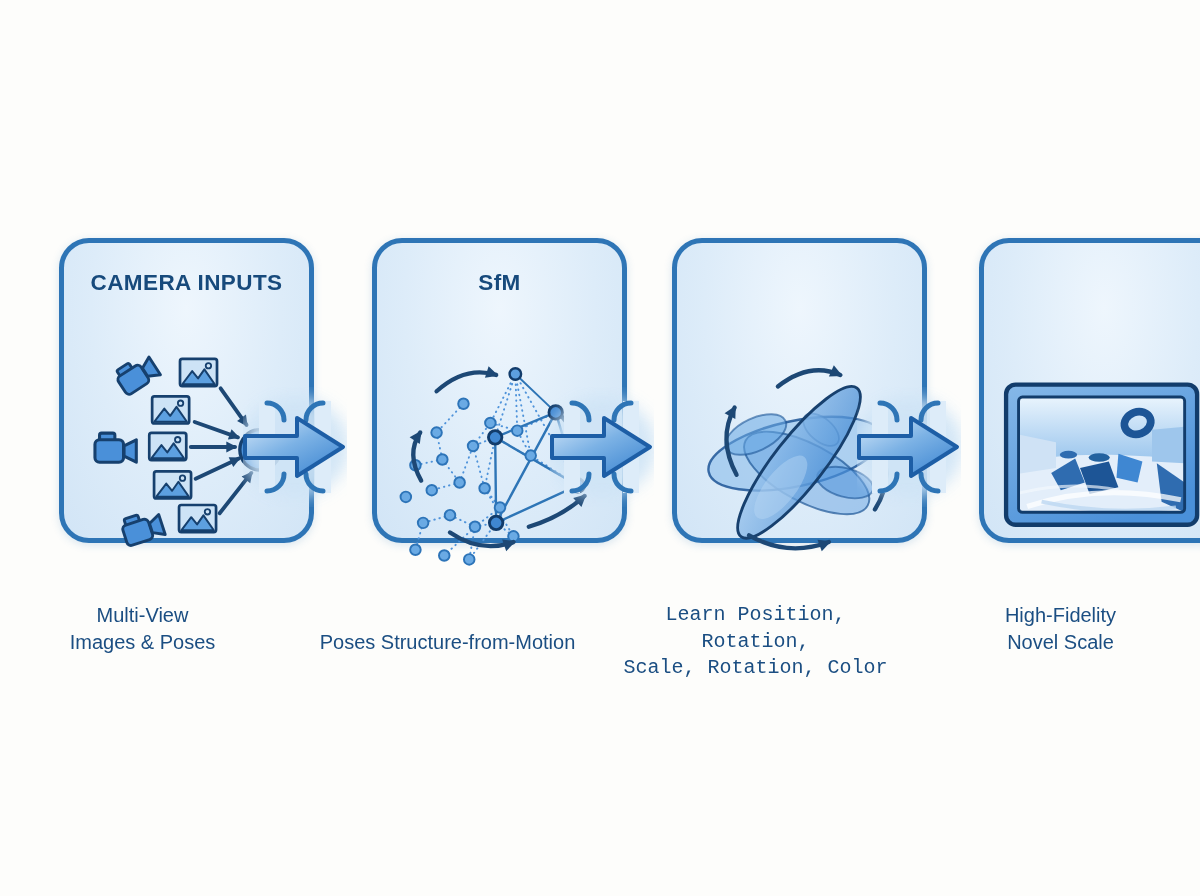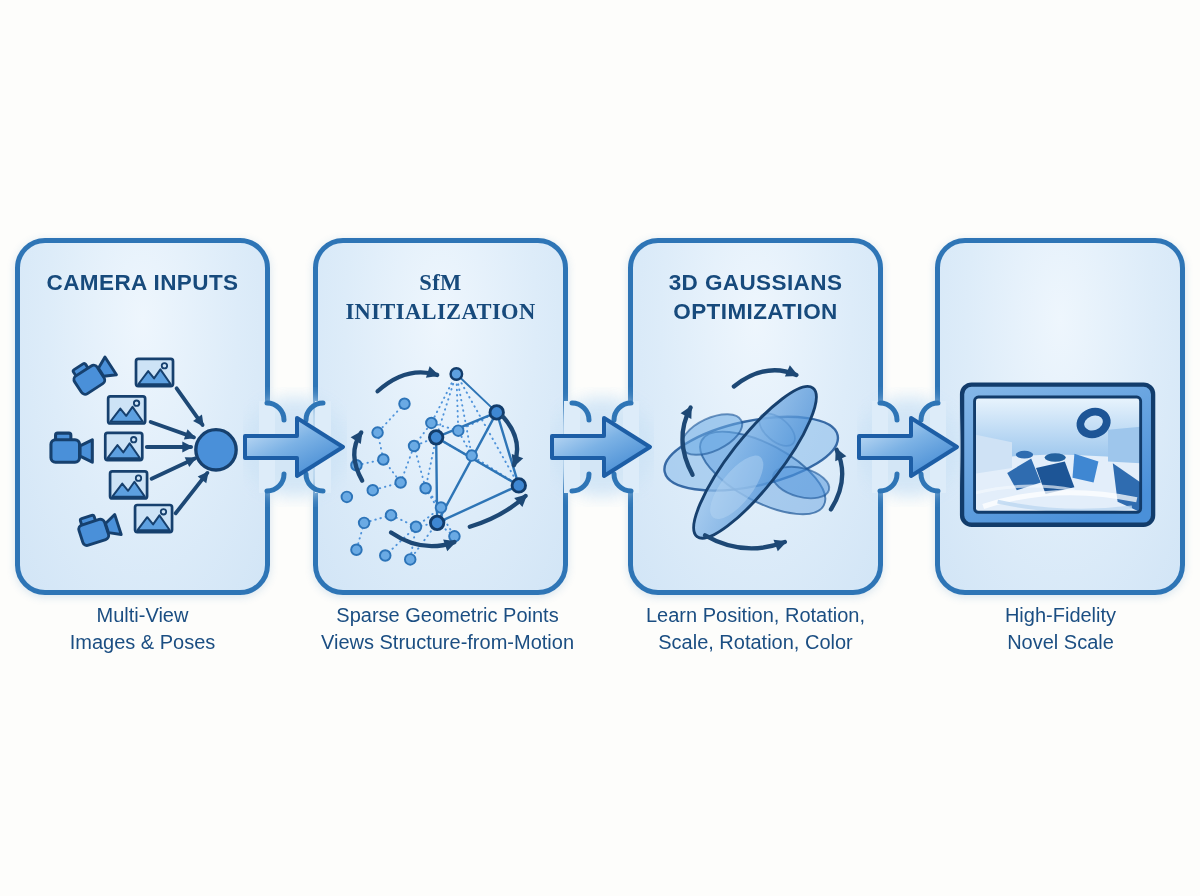--- a/index.html
+++ b/index.html
@@ -2,42 +2,43 @@
 <html><head>
 <meta charset="utf-8">
 <style>
   html,body{margin:0;padding:0;}
   body{
     width:1200px;height:896px;position:relative;overflow:hidden;
     background:#fdfdfb;
     font-family:"Liberation Sans","DejaVu Sans",sans-serif;
   }
   .stage-panel{
-    position:absolute;top:238px;height:357px;box-sizing:border-box;
+    position:absolute;top:238px;height:305px;box-sizing:border-box;
     border:5px solid #2e75b6;border-radius:30px;
     background:radial-gradient(ellipse at 50% 22%, #eef6fd 0%, #ddecf9 55%, #d2e5f6 100%);
     box-shadow:0 2px 8px rgba(46,117,182,0.18);
+    margin-left:44px;
   }
   .p1{left:15px;width:255px;}
-  .p2{left:313px;width:255px;font-family:Liberation Serif, serif;}
+  .p2{left:328px;width:255px;}
   .p3{left:628px;width:255px;}
   .p4{left:935px;width:250px;}
   .panel-title{
     margin:0;padding-top:25px;text-align:center;
     font-size:22.5px;line-height:29px;font-weight:bold;
     color:#174a7c;letter-spacing:0.4px;
   }
   .illus{position:absolute;left:0;top:88px;width:100%;height:255px;}
   .caption{
     position:absolute;top:602px;text-align:center;
     font-size:20px;line-height:26.5px;color:#1b4e82;
   }
   .c1{left:-5px;width:295px;}
   .c2{left:300px;width:295px;}
-  .c3{left:608px;width:295px;}
+  .c3{left:608px;width:295px;font-family:Liberation Mono, monospace;}
   .c4{left:913px;width:295px;}
   .connector{position:absolute;top:387px;width:104px;height:120px;}
   .k1{left:243px;}
   .k2{left:550px;}
   .k3{left:857px;}
   .defs-holder{position:absolute;width:0;height:0;}
 </style>
 </head>
 <body>
 
@@ -105,21 +106,21 @@
       <path d="M136,87 L181,103" marker-end="url(#mA)"></path>
       <path d="M132,113 L178,113" marker-end="url(#mA)"></path>
       <path d="M137,146 L182,125" marker-end="url(#mA)"></path>
       <path d="M162,182 L195,140" marker-end="url(#mA)"></path>
     </g>
     <circle cx="204" cy="116" r="21" fill="#4a90d9" stroke="#16406e" stroke-width="3.5"></circle>
   </svg>
 </section>
 
 <section class="stage-panel p2">
-  <h2 class="panel-title"><span>SfM</span><br><span>INITIALIZATION</span></h2>
+  <h2 class="panel-title"><span>SfM</span><br></h2>
   <svg class="illus" viewBox="0 0 255 250">
 
     <g stroke="#4f93da" stroke-width="2" stroke-linecap="round" stroke-dasharray="0.5 5" fill="none">
       <path d="M90,68 L62,98 M62,98 L68,126 M68,126 L40,132 M68,126 L86,150 M86,150 L57,158 M86,150 L100,112 M100,112 L118,88 M100,112 L112,156"></path>
       <path d="M112,156 L128,176 M128,176 L102,196 M102,196 L76,184 M76,184 L48,192 M48,192 L40,220 M102,196 L70,226 M102,196 L96,230 M112,156 L142,206"></path>
       <path d="M146,96 L118,88 M160,122 L146,96 M144,37 L118,88 M144,37 L146,96 M144,37 L123,103 M144,37 L160,122 M144,37 L209,153"></path>
       <path d="M123,103 L100,112 M123,103 L112,156 M123,103 L209,153 M124,192 L102,196 M124,192 L96,230 M124,192 L142,206 M186,77 L146,96 M209,153 L160,122"></path>
     </g>
 
     <g stroke="#2e75b6" stroke-linecap="round" fill="none">
@@ -162,21 +163,20 @@
       <path d="M62,55 Q92,28 124,38" marker-end="url(#mA)"></path>
       <path d="M193,82 Q214,106 204,132" marker-end="url(#mA)"></path>
       <path d="M46,148 Q30,120 45,98" marker-end="url(#mA)"></path>
       <path d="M76,202 Q108,224 142,212" marker-end="url(#mA)"></path>
       <path d="M158,196 Q192,186 216,164" marker-end="url(#mA)"></path>
     </g>
   </svg>
 </section>
 
 <section class="stage-panel p3">
-  <h2 class="panel-title"><span>3D GAUSSIANS</span><br><span>OPTIMIZATION</span></h2>
   <svg class="illus" viewBox="0 0 255 250">
     <g>
       <ellipse cx="123" cy="120" rx="92" ry="34" transform="rotate(-12 123 120)" fill="#6aaae4" fill-opacity="0.42" stroke="#1d5596" stroke-opacity="0.85" stroke-width="2.5"></ellipse>
       <ellipse cx="135" cy="140" rx="72" ry="30" transform="rotate(28 135 140)" fill="#4a90d9" fill-opacity="0.38" stroke="#1d5596" stroke-opacity="0.7" stroke-width="2"></ellipse>
       <ellipse cx="82" cy="100" rx="34" ry="17" transform="rotate(-25 82 100)" fill="#6aaae4" fill-opacity="0.55" stroke="#1d5596" stroke-opacity="0.6" stroke-width="2"></ellipse>
       <ellipse cx="175" cy="150" rx="30" ry="15" transform="rotate(15 175 150)" fill="#4a90d9" fill-opacity="0.5" stroke="#1d5596" stroke-opacity="0.6" stroke-width="2"></ellipse>
       <ellipse cx="150" cy="95" rx="22" ry="12" transform="rotate(40 150 95)" fill="#8cc0ec" fill-opacity="0.55" stroke="#1d5596" stroke-opacity="0.5" stroke-width="1.8"></ellipse>
       <ellipse cx="127" cy="129" rx="98" ry="26" transform="rotate(-52 127 129)" fill="url(#gausg)" stroke="#17406e" stroke-width="3"></ellipse>
       <ellipse cx="108" cy="155" rx="40" ry="16" transform="rotate(-52 108 155)" fill="#b8d8f3" fill-opacity="0.45" stroke="none"></ellipse>
     </g>
@@ -250,15 +250,15 @@
   <g stroke="#2e75b6" stroke-width="5" stroke-linecap="round" fill="none">
     <path d="M23,16 a17,17 0 0 1 17,17"></path>
       <path d="M23,104 a17,17 0 0 0 17,-17"></path>
     <path d="M81,16 a17,17 0 0 0 -17,17"></path>
       <path d="M81,104 a17,17 0 0 1 -17,-17"></path>
   </g>
   <path d="M2,49 L54,49 L54,31 L100,60 L54,89 L54,71 L2,71 Z" fill="url(#agrad)" stroke="#1d5ea6" stroke-width="4" stroke-linejoin="round"></path>
 </svg>
 
 <div class="caption c1"><span>Multi-View</span><br><span>Images &amp; Poses</span></div>
-<div class="caption c2"><span>Sparse Geometric Points</span><br><span>Views Structure-from-Motion</span></div>
+<div class="caption c2"><br><span>Poses Structure-from-Motion</span></div>
 <div class="caption c3"><span>Learn Position, Rotation,</span><br><span>Scale, Rotation, Color</span></div>
 <div class="caption c4"><span>High-Fidelity</span><br><span>Novel Scale</span></div>
 
 </body></html>

